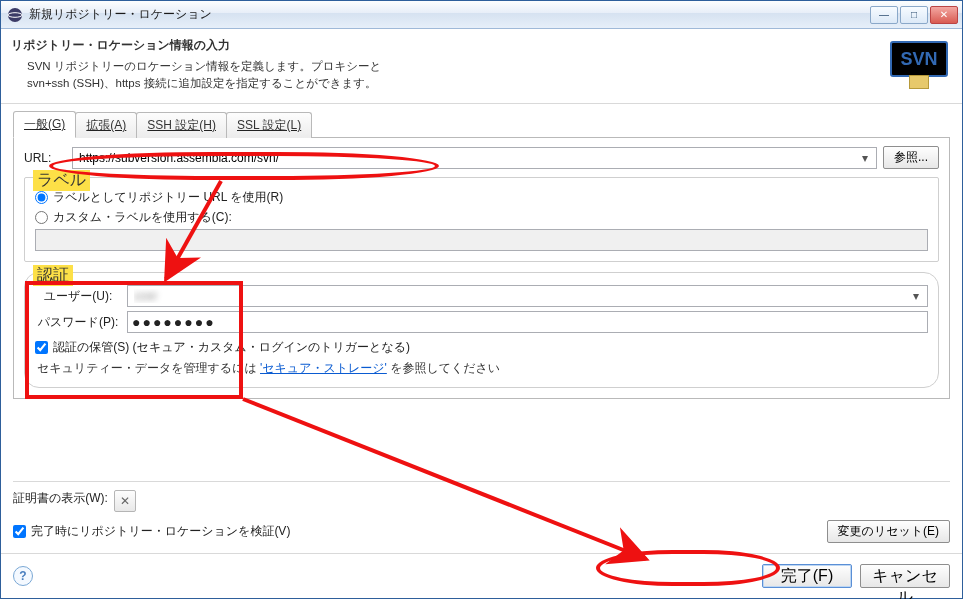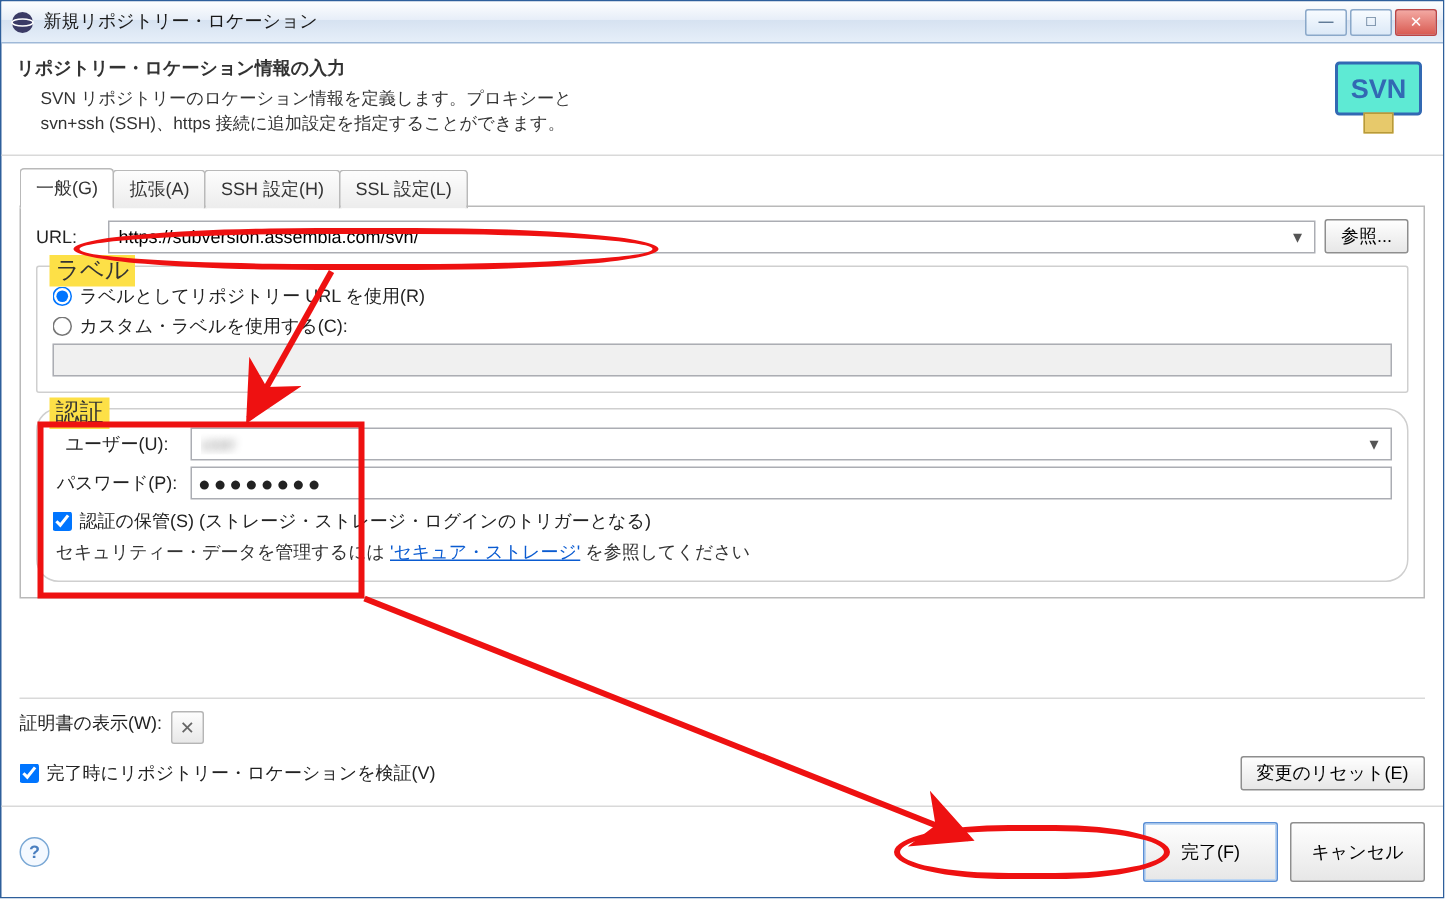--- a/index.html
+++ b/index.html
@@ -12,24 +12,24 @@
   .title-icon { width: 16px; height: 16px; margin-right: 6px; }
   .title-label { flex: 1; font-size: 12px; color: #1a1a1a; }
   .win-btns { display: flex; gap: 0; }
   .win-btn { width: 28px; height: 18px; border: 1px solid #8aa8c9; border-radius: 2px; background: linear-gradient(#f7fbff,#dce9f7); display:flex;align-items:center;justify-content:center;font-size:10px;color:#2b4c6f;margin-left:2px;}
   .win-btn.close { background: linear-gradient(#f3a8a2,#d95b52); color:#fff; border-color:#b44; }
   .banner { display:flex; align-items:flex-start; padding: 8px 12px 10px 10px; border-bottom:1px solid #d9d9d9; }
   .banner-text { flex:1; }
   .banner-title { font-size:12px; font-weight: bold; color:#333; margin-bottom:4px; }
   .banner-desc { font-size:11.5px; color:#333; margin-left:16px; line-height:1.5; }
   .svn-logo { width:62px; height:56px; display:flex;flex-direction:column;align-items:center;justify-content:center;}
-  .svn-box{ width:58px;height:36px;border:2px solid #3269b3;border-radius:3px;display:flex;align-items:center;justify-content:center;font-weight:bold;font-size:18px;color:#3269b3;background:#5eead4;}
+  .svn-box{ width:58px;height:36px;border:2px solid #3269b3;border-radius:3px;display:flex;align-items:center;justify-content:center;font-weight:bold;font-size:18px;color:#3269b3;background:#000000;}
   .svn-chip{ width:20px;height:14px;background:#e7c96b;border:1px solid #b79a3a;margin-top:-2px;}
   .content { flex:1; padding: 6px 12px 0 12px; overflow:hidden; position:relative;}
-  .tabs { display:flex; align-items:center; height:25px; margin-top:2px; }
+  .tabs { display:flex; align-items:flex-end; height:25px; margin-top:2px;text-decoration:underline; }
   .tab { border:1px solid #b9b9b9; border-bottom:none; padding:4px 10px; background:linear-gradient(#fdfdfd,#ececec); font-size:12px; color:#333; margin-right:-1px; border-top-left-radius:3px;border-top-right-radius:3px; position:relative; top:1px;}
   .tab.active { background:#fff; border-bottom:1px solid #fff; z-index:2; }
   .panel { border:1px solid #b9b9b9; padding:8px 10px 10px 10px; background:#fff;}
   .url-row { display:flex; align-items:center; gap:6px; margin-bottom:8px;}
   .url-row label{ width:42px; font-size:12px; }
   .combo { flex:1; height:22px; border:1px solid #abadb3; background:#fff; display:flex; align-items:center; padding:0 4px; position:relative;}
   .combo input { border:none; outline:none; flex:1; font-size:12px; background:transparent;}
   .combo .chev { width:14px; text-align:center; color:#555; }
   .btn { height:23px; border:1px solid #8e8e8e; background:linear-gradient(#fefefe,#e7e7e7); padding:0 10px; font-size:12px; border-radius:2px;}
   .group { border:1px solid #cfcfcf; border-radius:2px; padding:8px 10px 10px 10px; margin-top:4px; position:relative;}
@@ -45,21 +45,21 @@
   .note { font-size:12px; color:#333; margin-top:4px; margin-left:2px;}
   .lower { padding:0 12px; }
   .cert-row { display:flex; align-items:flex-start; gap:6px; margin:8px 0;}
   .cert-row label{ font-size:12px; white-space:nowrap;}
   .cert-input { flex:1; height:22px; border:1px solid #abadb3; background:#fff; padding:0 4px; color:#9a9a9a; font-size:12px;}
   .x-btn{ width:22px;height:22px;border:1px solid #b5b5b5;background:linear-gradient(#fdfdfd,#e8e8e8);display:flex;align-items:center;justify-content:center;color:#666;border-radius:2px;}
   .verify-row{ display:flex; align-items:center; justify-content:space-between; margin:6px 0 10px 0;}
   .footer { border-top:1px solid #d9d9d9; padding:10px 12px; display:flex; align-items:center; justify-content:space-between;}
   .help-ico{ width:20px;height:20px;border:1.5px solid #7aa8d5;border-radius:50%;display:flex;align-items:center;justify-content:center;color:#4a7fbf;font-weight:bold;background:#f4f9ff;}
   .foot-btns{ display:flex; gap:8px;}
-  .foot-btn{ width:90px;height:40px;border:1px solid #8e8e8e;background:linear-gradient(#fefefe,#e7e7e7);font-size:12px;border-radius:2px;}
+  .foot-btn{ width:90px;height:24px;border:1px solid #8e8e8e;background:linear-gradient(#fefefe,#e7e7e7);font-size:16px;border-radius:2px;}
   .foot-btn.primary{ border:1px solid #5a8fd6; box-shadow:0 0 0 1px #bcd6f3 inset;}
   
   .anno{ position:absolute; pointer-events:none; }
   .oval1{ left:48px; top:151px; width:390px; height:28px; border:4px solid #e11; border-radius:50%/60%; }
   .rect1{ left:24px; top:280px; width:218px; height:118px; border:4px solid #e11;}
   .oval2{ left:595px; top:549px; width:184px; height:36px; border:4px solid #e11; border-radius:50%/60%; }
   svg.arrow{ position:absolute; overflow:visible; }
   input[type=radio],input[type=checkbox]{ margin:0; width:13px;height:13px;}
   .sep-line{ height:1px; background:#d9d9d9; margin:6px 0 0 0;}
   .auth-chk-row{ display:flex;align-items:center;gap:5px;font-size:12px;margin-top:6px;}
@@ -138,21 +138,21 @@
           </div>
         </div>
         <div class="auth-row">
           <label>パスワード(P):</label>
           <div class="text-input pw-dots" style="flex:1;display:flex;align-items:center">
               <span>●●●●●●●●</span>
             </div>
         </div>
         <div class="auth-chk-row">
           <input type="checkbox" checked="" style="">
-          <span>認証の保管(S) (ストレージ・ストレージ・ログインのトリガーとなる)</span>
+          <span>認証の保管(S) (セキュア・カスタム・ログインのトリガーとなる)</span>
         </div>
         <div class="note">
           <span>セキュリティー・データを管理するには </span><a class="link">'セキュア・ストレージ'</a><span> を参照してください</span>
         </div>
       </div>
     </div>
   </div>
 
   <div class="lower">
     <div class="sep-line"></div>

